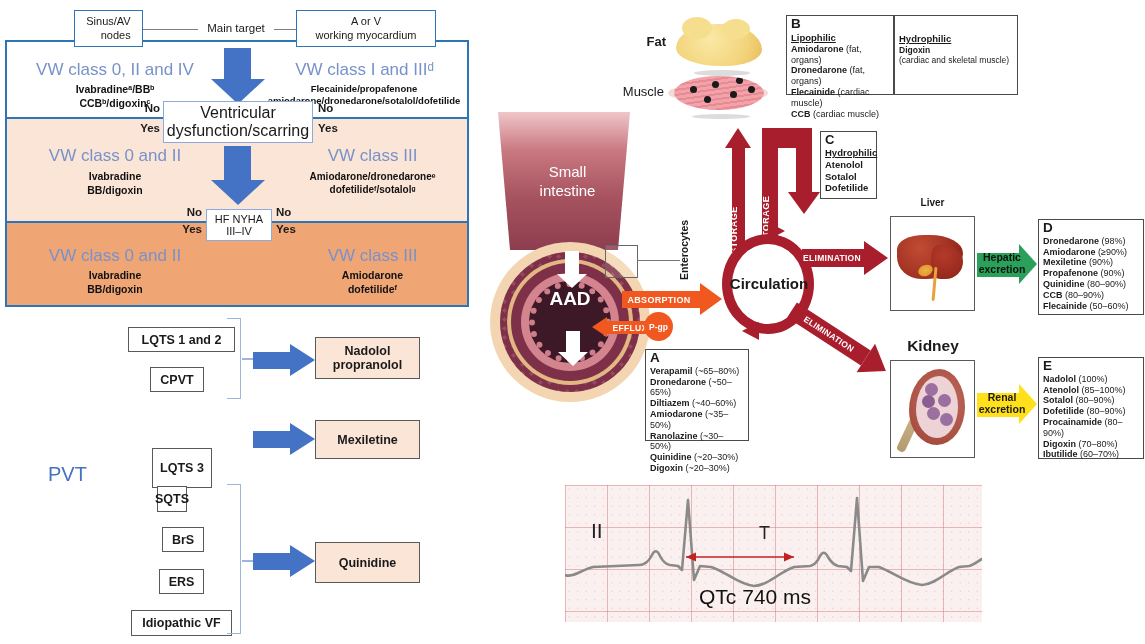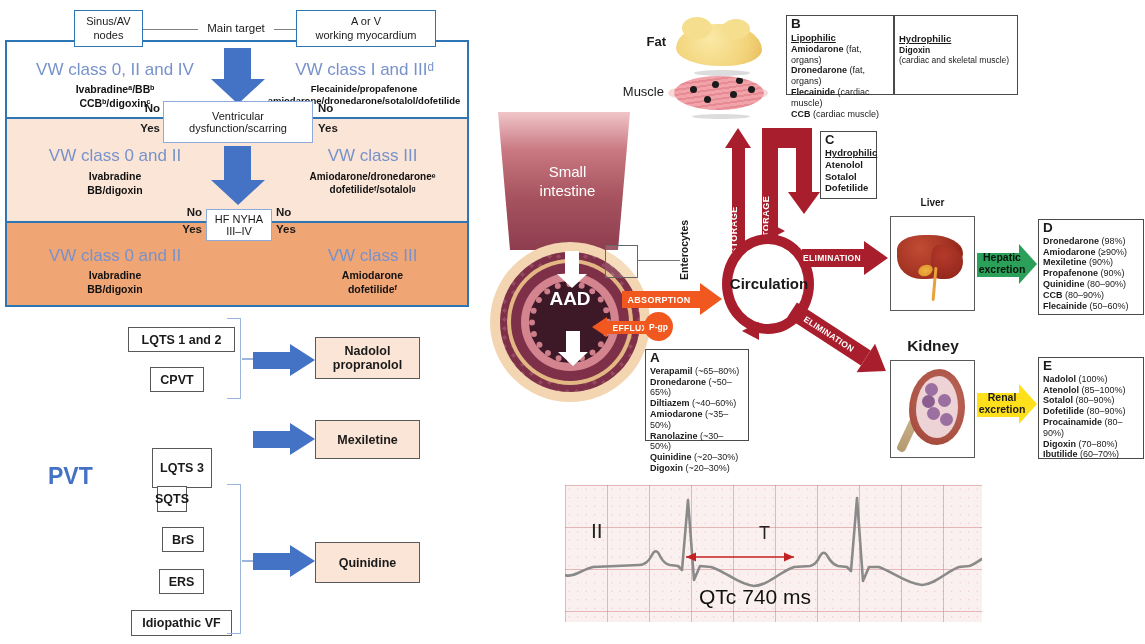--- a/index.html
+++ b/index.html
@@ -83,39 +83,39 @@
 <div id="canvas">
 
   <div class="abs fc-outer">
     <div class="fc-band fc-b1"></div>
     <div class="fc-band fc-b2"></div>
     <div class="fc-band fc-b3"></div>
   </div>
 
   <div class="abs conn" style="left:143px;top:29px;width:55px;"></div>
   <div class="abs conn" style="left:274px;top:29px;width:22px;"></div>
-  <div class="abs topbox flex ctr pre" style="left:74px;top:10px;width:69px;height:37px;">Sinus/AV
+  <div class="abs topbox flex ctr pre" style="left:74px;top:10px;width:69px;height:37px;text-align:right;">Sinus/AV
 nodes</div>
   <div class="abs ctr" style="left:198px;top:22px;width:76px;font-size:11.5px;">Main target</div>
   <div class="abs topbox flex ctr pre" style="left:296px;top:10px;width:140px;height:37px;">A or V
 working myocardium</div>
 
   <div class="abs blushaft" style="left:224px;top:48px;width:27px;height:32px;"></div>
   <div class="abs tri" style="left:211px;top:79px;border-left:27px solid transparent;border-right:27px solid transparent;border-top:25px solid #4472C4;"></div>
 
   <div class="abs ctr vwhead" style="left:15px;top:60px;width:200px;">VW class 0, II and IV</div>
   <div class="abs ctr drugs pre" style="left:15px;top:83px;width:200px;font-size:10.5px;">Ivabradineᵃ/BBᵇ
 CCBᵇ/digoxinᶜ</div>
   <div class="abs ctr vwhead" style="left:262px;top:60px;width:205px;">VW class I and IIIᵈ</div>
   <div class="abs ctr drugs pre" style="left:258px;top:83px;width:212px;font-size:9.5px;">Flecainide/propafenone
 amiodarone/dronedarone/sotalol/dofetilide</div>
 
   <div class="abs noyes" style="left:130px;top:102px;width:30px;text-align:right;">No</div>
   <div class="abs noyes" style="left:127px;top:122px;width:33px;text-align:right;">Yes</div>
-  <div class="abs bluebox flex ctr pre" style="left:163px;top:101px;width:150px;height:42px;font-size:11px;">Ventricular
+  <div class="abs bluebox flex ctr pre" style="left:163px;top:101px;width:150px;height:42px;font-size:16px;">Ventricular
 dysfunction/scarring</div>
   <div class="abs noyes" style="left:318px;top:102px;width:34px;">No</div>
   <div class="abs noyes" style="left:318px;top:122px;width:34px;">Yes</div>
 
   <div class="abs blushaft" style="left:224px;top:146px;width:27px;height:34px;"></div>
   <div class="abs tri" style="left:211px;top:180px;border-left:27px solid transparent;border-right:27px solid transparent;border-top:25px solid #4472C4;"></div>
 
   <div class="abs ctr vwhead" style="left:15px;top:146px;width:200px;">VW class 0 and II</div>
   <div class="abs ctr drugs pre" style="left:15px;top:170px;width:200px;font-size:10.5px;">Ivabradine
 BB/digoxin</div>
@@ -144,21 +144,21 @@
   <div class="abs blushaft" style="left:253px;top:352px;width:37px;height:17px;"></div>
   <div class="abs tri" style="left:290px;top:344px;border-top:16px solid transparent;border-bottom:16px solid transparent;border-left:25px solid #4472C4;"></div>
   <div class="abs tbox flex ctr pre" style="left:315px;top:337px;width:105px;height:42px;">Nadolol
 propranolol</div>
 
   <div class="abs sbox flex" style="left:152px;top:448px;width:60px;height:40px;">LQTS 3</div>
   <div class="abs blushaft" style="left:253px;top:431px;width:37px;height:17px;"></div>
   <div class="abs tri" style="left:290px;top:423px;border-top:16px solid transparent;border-bottom:16px solid transparent;border-left:25px solid #4472C4;"></div>
   <div class="abs tbox flex" style="left:315px;top:420px;width:105px;height:39px;">Mexiletine</div>
 
-  <div class="abs" style="left:48px;top:463px;font-size:23px;font-weight:bold;color:#4472C4;">PVT</div>
+  <div class="abs" style="left:48px;top:463px;font-size:20px;font-weight:normal;color:#4472C4;">PVT</div>
 
   <div class="abs sbox flex" style="left:157px;top:486px;width:30px;height:26px;">SQTS</div>
   <div class="abs sbox flex" style="left:162px;top:527px;width:42px;height:25px;">BrS</div>
   <div class="abs sbox flex" style="left:159px;top:569px;width:45px;height:25px;">ERS</div>
   <div class="abs sbox flex" style="left:131px;top:610px;width:101px;height:26px;">Idiopathic VF</div>
   <div class="abs bracket" style="left:227px;top:484px;width:14px;height:150px;"></div>
   <div class="abs bstub" style="left:242px;top:560px;width:11px;"></div>
   <div class="abs blushaft" style="left:253px;top:553px;width:37px;height:17px;"></div>
   <div class="abs tri" style="left:290px;top:545px;border-top:16px solid transparent;border-bottom:16px solid transparent;border-left:25px solid #4472C4;"></div>
   <div class="abs tbox flex" style="left:315px;top:542px;width:105px;height:41px;">Quinidine</div>

